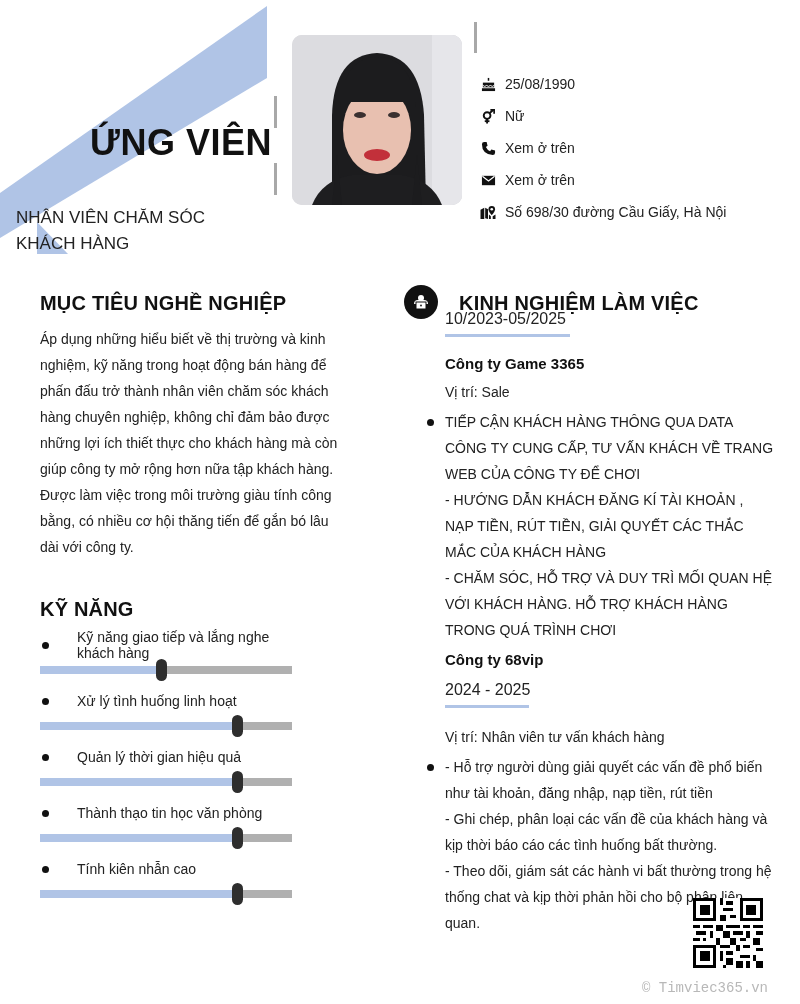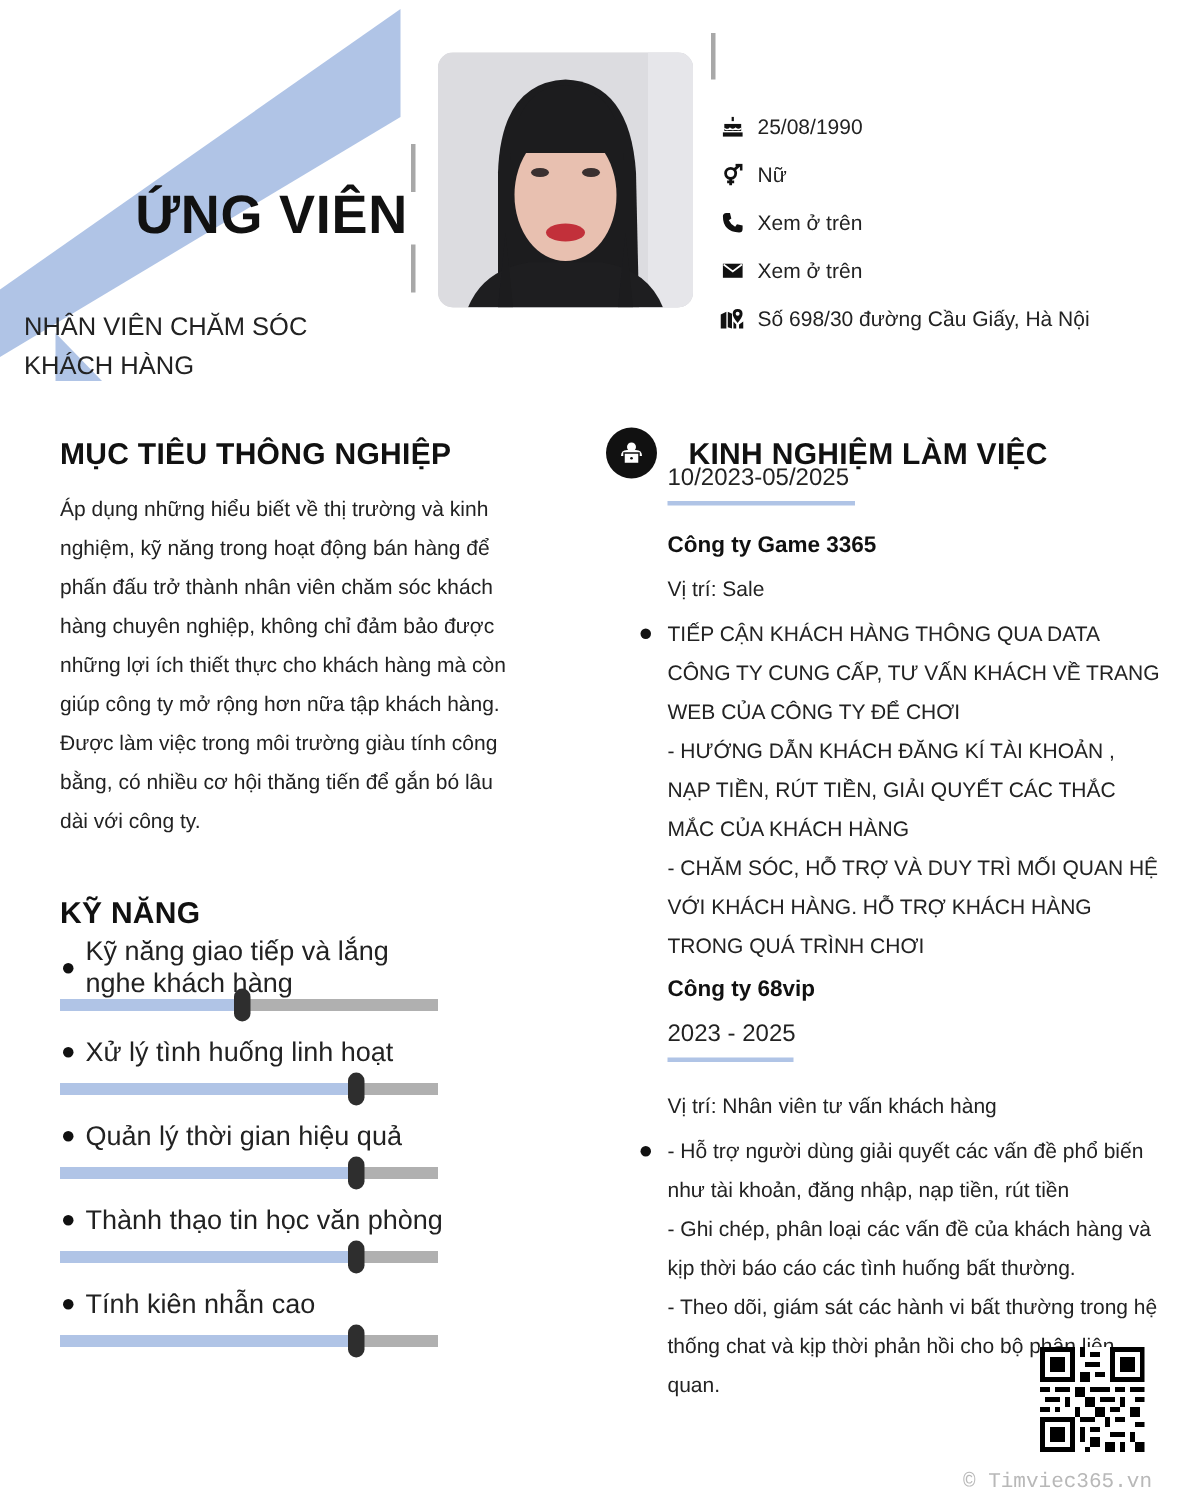--- a/index.html
+++ b/index.html
@@ -18,21 +18,21 @@
   .contact { position: absolute; left: 480px; top: 68px; }
   .contact-row { display: flex; align-items: center; height: 32px; font-size: 14px; color: #222; }
   .contact-row .ic { width: 16px; height: 16px; margin-right: 9px; display: inline-flex; align-items: center; justify-content: center; }
 
   .section-title { position: absolute; font-size: 20px; font-weight: 700; color: #111; letter-spacing: 0.2px; }
 
   .objective { position: absolute; left: 40px; top: 326px; width: 300px; font-size: 14px; line-height: 26px; color: #222; }
 
   .skills { position: absolute; left: 40px; top: 632px; width: 260px; }
   .skill { height: 56px; position: relative; }
-  .skill-label { display: flex; align-items: center; font-size: 18px; color: #222; height: 26px; }
+  .skill-label { display: flex; align-items: center; font-size: 14px; color: #222; height: 26px; gap: 20px; }
   .dot { width: 7px; height: 7px; border-radius: 50%; background: #111; margin-right: 8px; margin-left: 2px; flex: none; }
   .track { position: absolute; left: 0; top: 34px; width: 252px; height: 8px; background: #b0b0b0; }
   .fill { position: absolute; left: 0; top: 0; height: 8px; background: #b0c4e6; }
   .thumb { position: absolute; top: -7px; width: 11px; height: 22px; border-radius: 6px; background: #2e2e2e; margin-left: -5px; }
 
   .exp-icon { position: absolute; left: 404px; top: 285px; width: 34px; height: 34px; border-radius: 50%; background: #111; display: flex; align-items: center; justify-content: center; }
   .exp { position: absolute; left: 445px; top: 304px; width: 330px; font-size: 14px; color: #222; }
   .period { font-size: 16px; line-height: 30px; color: #222; display: inline-block; }
   .underline { width: 125px; height: 3px; background: #b0c4e6; margin-bottom: 14px; }
   .underline.short { width: 84px; }
@@ -126,21 +126,21 @@
           <path d="M5 3 L8 4.5 L8 15 L5 14 Z" fill="#111"></path>
           <path d="M12 1 Q15.5 1 15.5 4.5 Q15.5 7 12 11 Q8.5 7 8.5 4.5 Q8.5 1 12 1 Z" fill="#111"></path>
           <circle cx="12" cy="4.5" r="1.4" fill="#fff"></circle>
           <path d="M9 10 L11 12 L11 15 L9 15 Z M13 12 L16 10 L16 15 L13 15 Z" fill="#111"></path>
         </svg>
     </span>
     <span>Số 698/30 đường Cầu Giấy, Hà Nội</span>
   </div>
 </div>
 
-<div class="section-title" style="left:40px; top:292px;">MỤC TIÊU THÔNG NGHIỆP</div>
+<div class="section-title" style="left:40px; top:292px;">MỤC TIÊU NGHỀ NGHIỆP</div>
 <div class="objective">
   <div>Áp dụng những hiểu biết về thị trường và kinh nghiệm, kỹ năng trong hoạt động bán hàng để phấn đấu trở thành nhân viên chăm sóc khách hàng chuyên nghiệp, không chỉ đảm bảo được những lợi ích thiết thực cho khách hàng mà còn giúp công ty mở rộng hơn nữa tập khách hàng.</div>
   <div>Được làm việc trong môi trường giàu tính công bằng, có nhiều cơ hội thăng tiến để gắn bó lâu dài với công ty.</div>
 </div>
 
 <div class="section-title" style="left:40px; top:598px;">KỸ NĂNG</div>
 <div class="skills">
   <div class="skill">
     <div class="skill-label">
         <span class="dot"></span>
@@ -211,21 +211,21 @@
     <div class="pos">Vị trí: Sale</div>
     <div class="desc">
       <span class="bdot"></span>
       <div>TIẾP CẬN KHÁCH HÀNG THÔNG QUA DATA CÔNG TY CUNG CẤP, TƯ VẤN KHÁCH VỀ TRANG WEB CỦA CÔNG TY ĐỂ CHƠI</div>
       <div>- HƯỚNG DẪN KHÁCH ĐĂNG KÍ TÀI KHOẢN , NẠP TIỀN, RÚT TIỀN, GIẢI QUYẾT CÁC THẮC MẮC CỦA KHÁCH HÀNG</div>
       <div>- CHĂM SÓC, HỖ TRỢ VÀ DUY TRÌ MỐI QUAN HỆ VỚI KHÁCH HÀNG. HỖ TRỢ KHÁCH HÀNG TRONG QUÁ TRÌNH CHƠI</div>
     </div>
   </div>
   <div style="margin-top:4px;">
     <div class="company">Công ty 68vip</div>
-    <div class="period" style="margin-top:2px;">2023 - 2025</div>
+    <div class="period" style="margin-top:2px;">2024 - 2025</div>
     <div class="underline short"></div>
     <div class="pos">Vị trí: Nhân viên tư vấn khách hàng</div>
     <div class="desc">
       <span class="bdot"></span>
       <div>- Hỗ trợ người dùng giải quyết các vấn đề phổ biến như tài khoản, đăng nhập, nạp tiền, rút tiền</div>
       <div>- Ghi chép, phân loại các vấn đề của khách hàng và kịp thời báo cáo các tình huống bất thường.</div>
       <div>- Theo dõi, giám sát các hành vi bất thường trong hệ thống chat và kịp thời phản hồi cho bộ phận liên quan.</div>
     </div>
   </div>
 </div>

